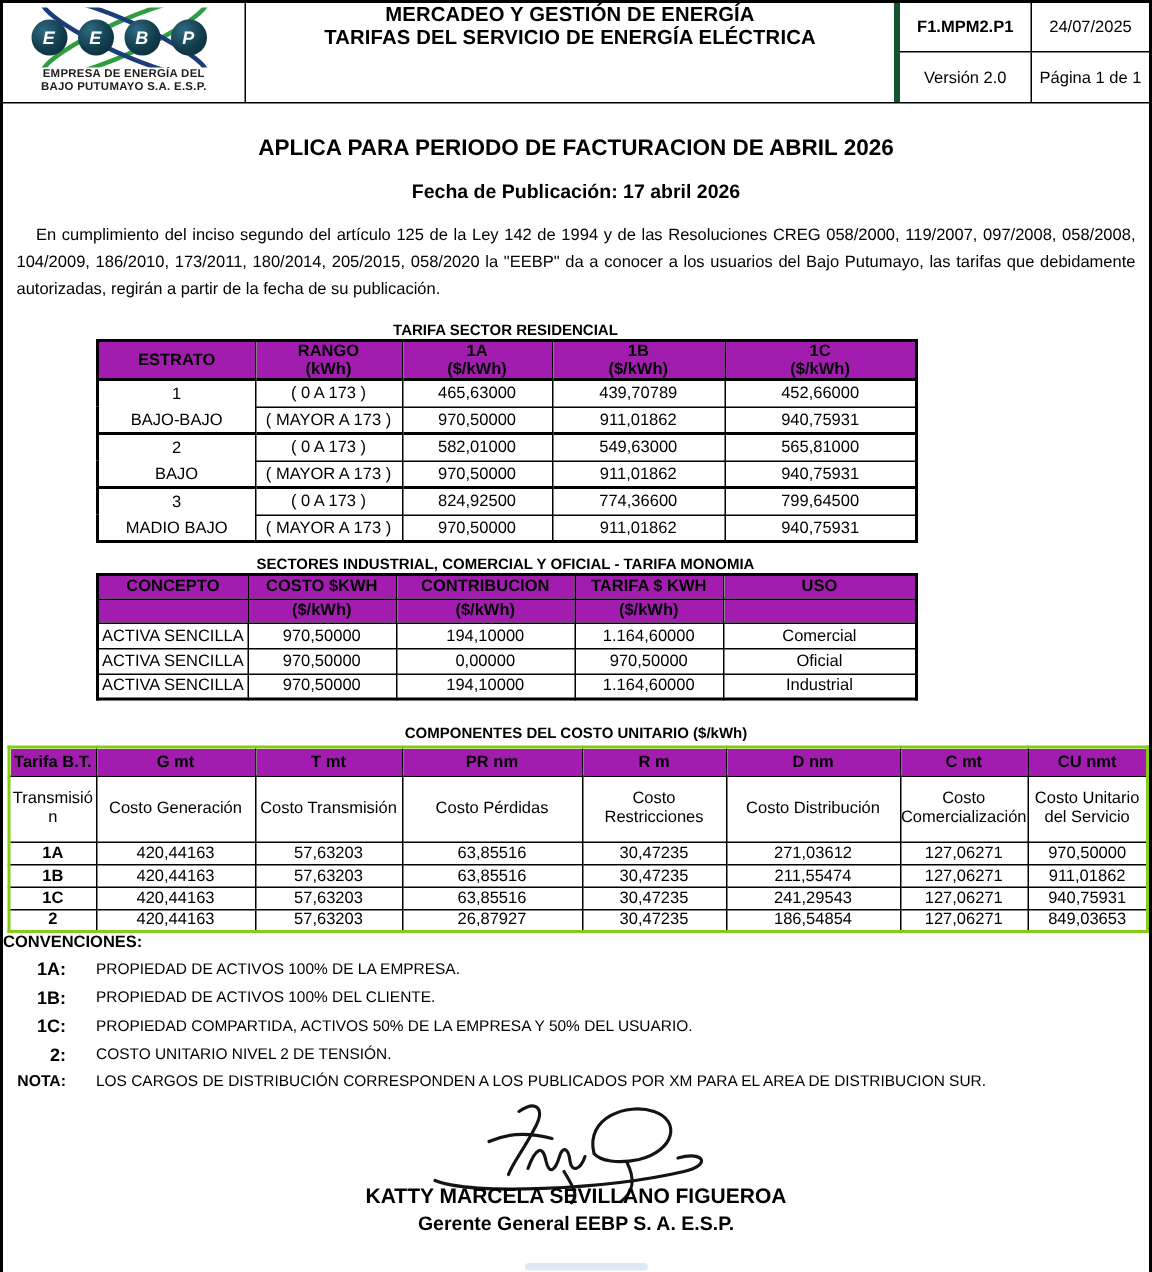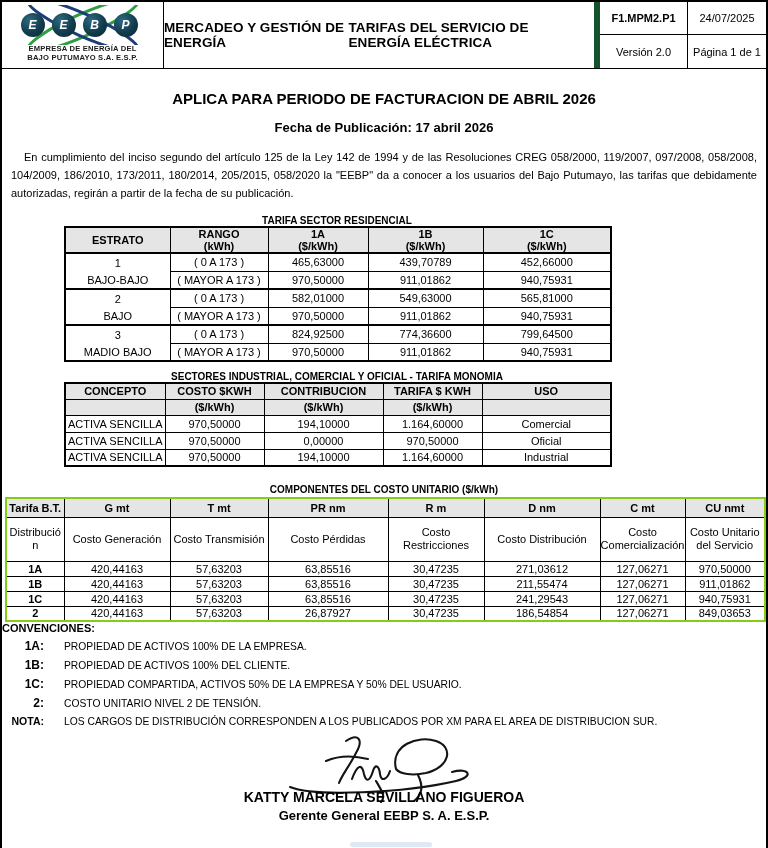--- a/index.html
+++ b/index.html
@@ -8,21 +8,21 @@
   .page {
     position:relative; width:768px; height:848px; margin:0 auto;
     background:#fff; border:2px solid #000; border-bottom:none; overflow:hidden;
   }
   
   .hdr {
     display:grid; grid-template-columns:162px 1fr 88px 78px; grid-template-rows:33px 33px;
     height:67px; border-bottom:1px solid #000;
   }
   .hdr-logo { grid-row:1 / span 2; border-right:1px solid #000; padding-top:3px; text-align:center; }
-  .hdr-center { grid-row:1 / span 2; border-right:6px solid #14532d; display:flex; flex-direction:row; justify-content:flex-start; align-items:center; }
+  .hdr-center { grid-row:1 / span 2; border-right:4px solid #14532d; display:flex; flex-direction:column; justify-content:flex-start; align-items:center; }
   .hdr-title { font-weight:bold; font-size:13.5px; letter-spacing:.1px; }
   .hdr-cell { display:flex; align-items:center; justify-content:center; font-size:11px; }
   .hdr-code { border-right:1px solid #000; border-bottom:1px solid #000; font-weight:bold; }
   .hdr-date { border-bottom:1px solid #000; }
   .hdr-version { border-right:1px solid #000; }
   
   .logo-badge { position:relative; width:150px; height:40px; margin:0 auto; }
   .logo-orbits { position:absolute; left:0; top:0; }
   .logo-circles { position:absolute; left:13px; top:8px; display:flex; gap:7px; }
   .logo-circle {
@@ -34,21 +34,21 @@
   .logo-company { font-weight:bold; font-size:7.6px; line-height:8.6px; color:#1c1c1c; letter-spacing:.2px; }
   
   .main-title { margin-top:21px; text-align:center; font-weight:bold; font-size:15px; }
   .pub-date { margin-top:13px; text-align:center; font-weight:bold; font-size:13px; }
   .intro { margin:13px 9px 0 9px; font-size:11px; line-height:18px; text-align:justify; text-indent:13px; }
   
   .tbl-caption { font-weight:bold; font-size:10px; text-align:center; }
   table { border-collapse:collapse; table-layout:fixed; }
   td, th { border:1px solid #000; text-align:center; vertical-align:middle; font-size:11px; overflow:hidden; }
   th { font-weight:bold; }
-  .gray { background:#e5e5e5; }
+  .gray { background:#a21caf; }
   .t-res, .t-mono { width:546px; margin-left:62px; border:2px solid #000; }
   .t-res th { height:17px; }
   .t-res td { height:17px; }
   .grp-start td { border-top:2px solid #000; }
   .estrato-cell { padding:0; }
   .estrato-cell .e-num, .estrato-cell .e-name { height:17px; display:flex; align-items:center; justify-content:center; }
   .cap-res { margin-top:13px; width:546px; margin-left:62px; }
   .cap-mono { margin-top:9px; width:546px; margin-left:62px; }
   .t-mono th { height:16px; }
   .t-mono td { height:17px; }
@@ -263,21 +263,21 @@
         <th class="gray">Tarifa B.T.</th>
         <th class="gray">G mt</th>
         <th class="gray">T mt</th>
         <th class="gray">PR nm</th>
         <th class="gray">R m</th>
         <th class="gray">D nm</th>
         <th class="gray">C mt</th>
         <th class="gray">CU nmt</th>
       </tr>
       <tr class="sub">
-        <td>Distribución</td>
+        <td>Transmisión</td>
         <td>Costo Generación</td>
         <td>Costo Transmisión</td>
         <td>Costo Pérdidas</td>
         <td>Costo Restricciones</td>
         <td>Costo Distribución</td>
         <td>Costo Comercialización</td>
         <td>Costo Unitario del Servicio</td>
       </tr>
     </thead>
     <tbody>

